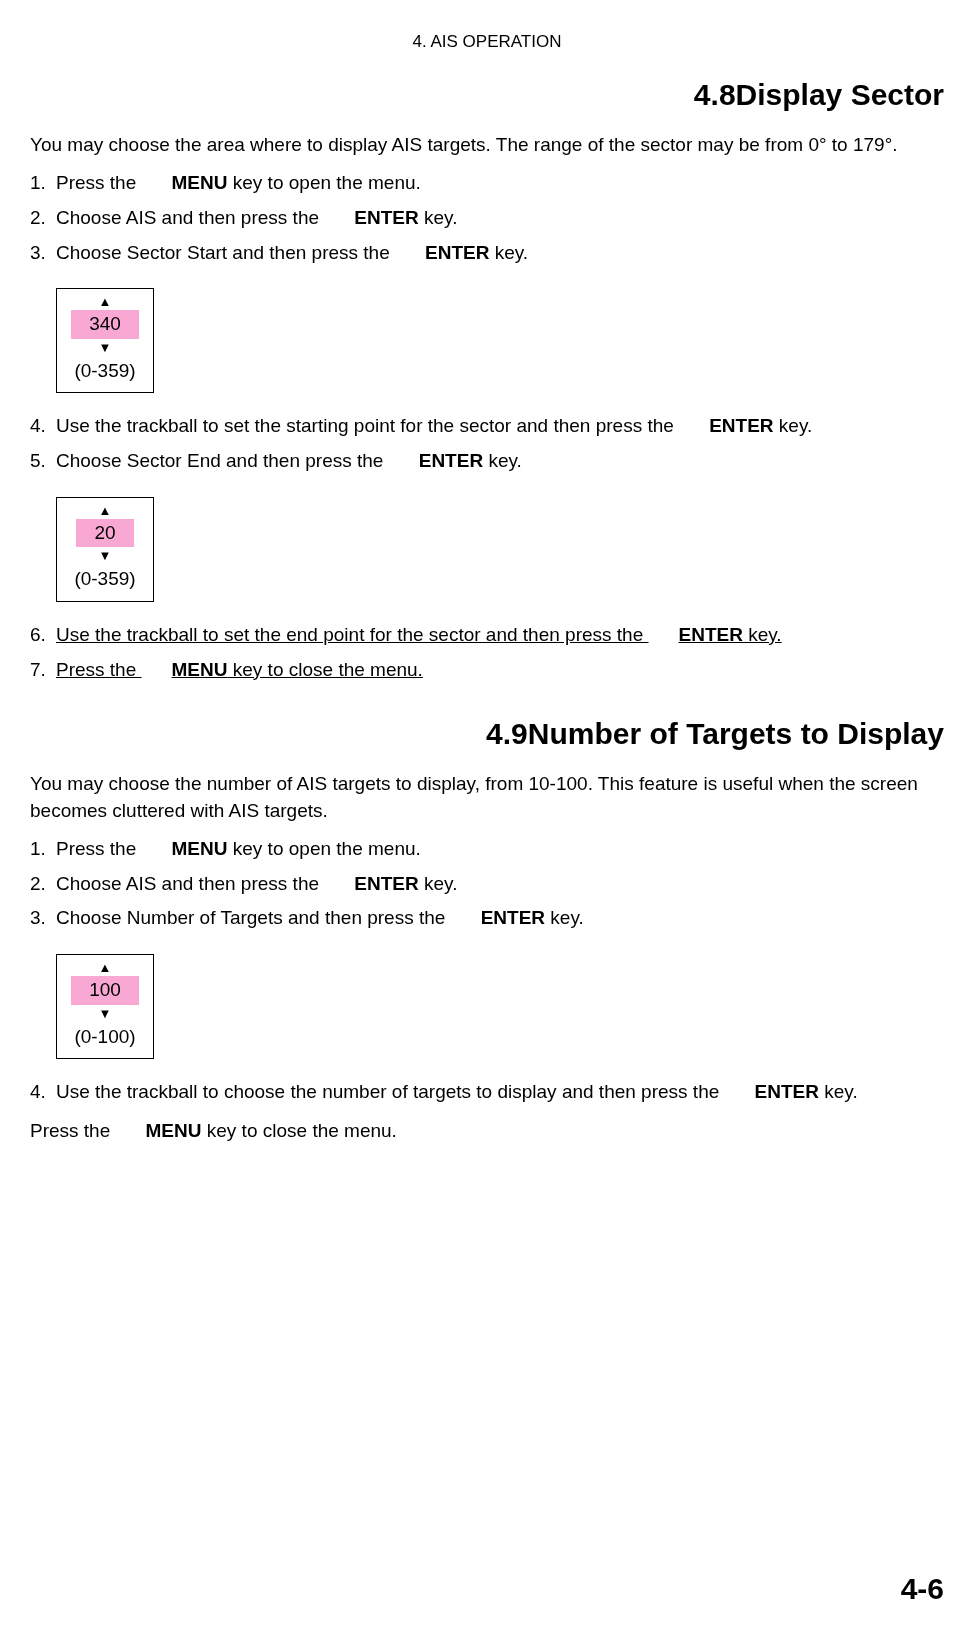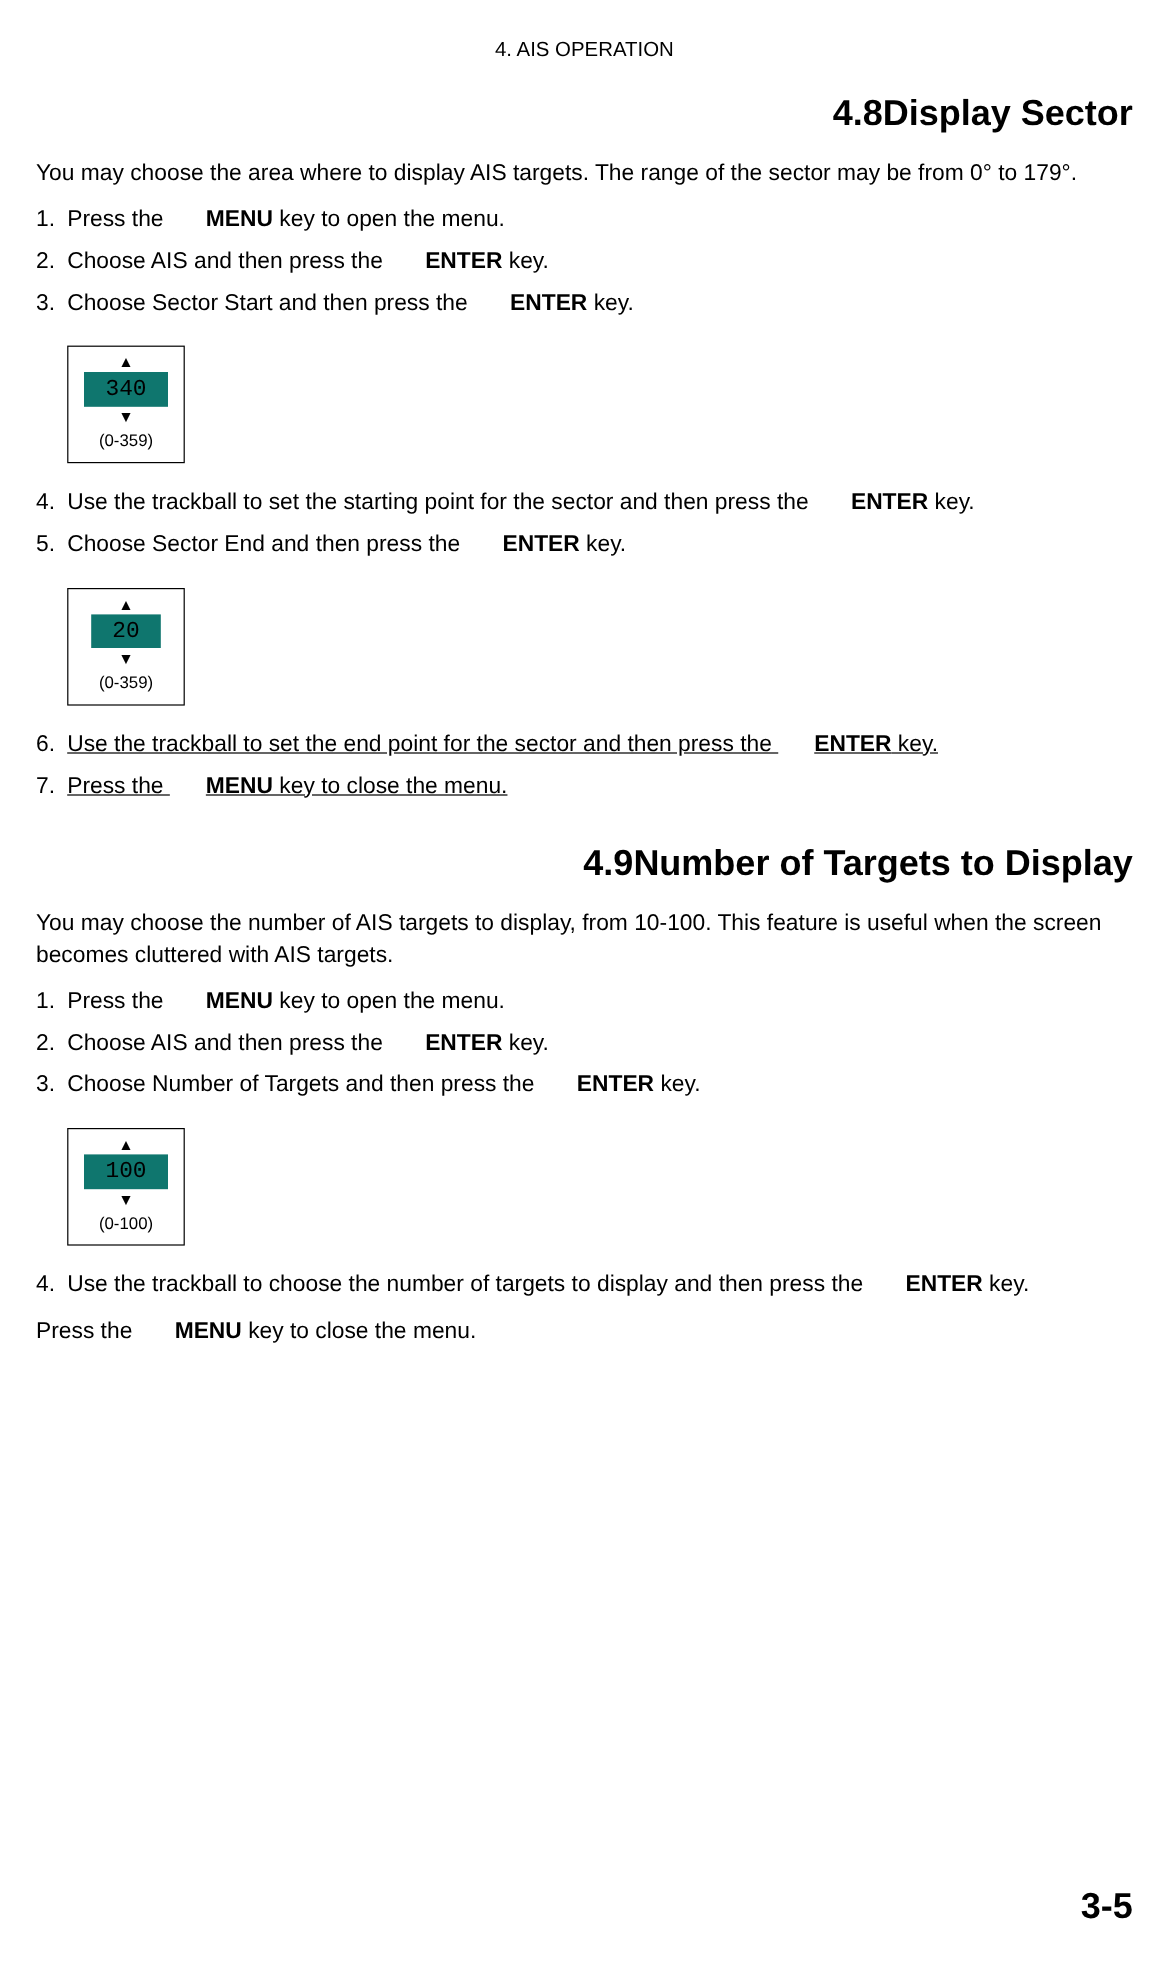--- a/index.html
+++ b/index.html
@@ -57,30 +57,29 @@
       margin: 10px 0 10px 26px;
       text-align: center;
       min-width: 72px;
     }
     .input-box .triangle-up,
     .input-box .triangle-down {
       font-size: 13px;
       line-height: 1;
     }
     .input-box .value-box {
-      background-color: #0f766e;
+      background-color: #f9a8d4;
       padding: 2px 18px;
       font-size: 19px;
       line-height: 1.3;
       display: inline-block;
       margin: 2px 0;
-      font-family: Liberation Mono, monospace;
     }
     .input-box .range {
-      font-size: 14px;
+      font-size: 19px;
       margin-top: 4px;
     }
     .closing-text {
       margin-top: 6px;
     }
     .page-num {
       position: fixed;
       bottom: 30px;
       right: 30px;
       font-size: 30px;
@@ -151,16 +150,16 @@
   <div class="triangle-down">▼</div>
   <div class="range">(0-100)</div>
 </div>
 
 <ol start="4" style="counter-reset: item 3;" class="after-box">
   <li><span>Use the trackball to choose the number of targets to display and then press the </span><span class="bold">ENTER</span><span> key.</span></li>
 </ol>
 
 <p class="closing-text"><span>Press the </span><span class="bold">MENU</span><span> key to close the menu.</span></p>
 
-<div class="page-num">3-5</div>
+<div class="page-num">4-6</div>
 
 
 
 
 </body></html>

